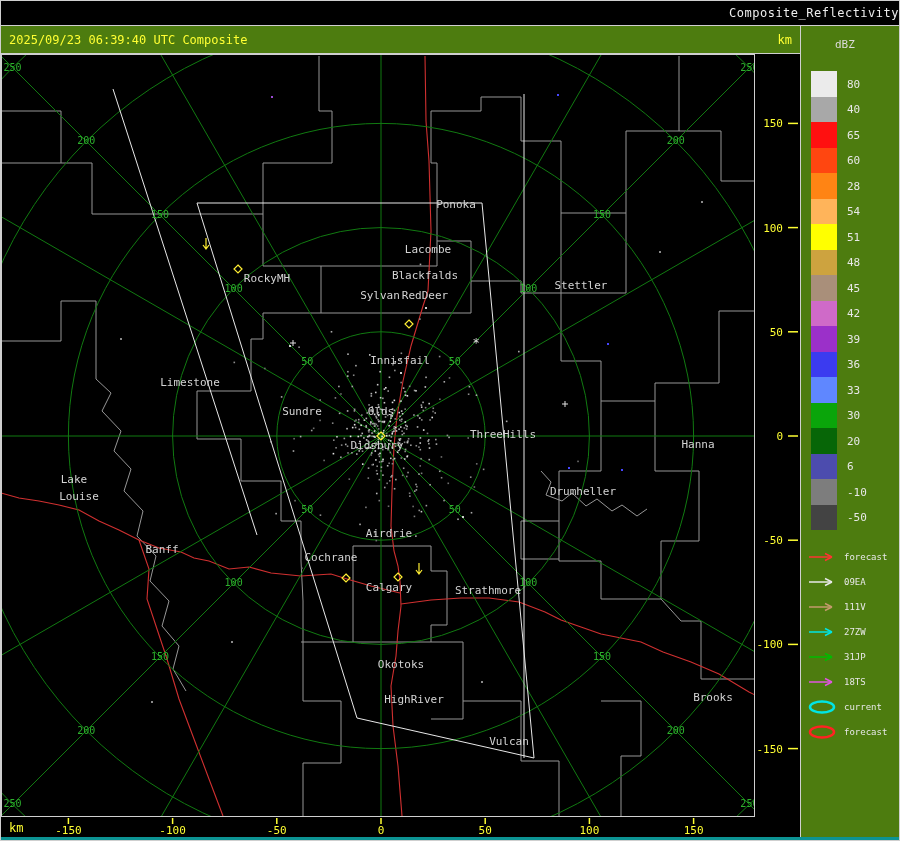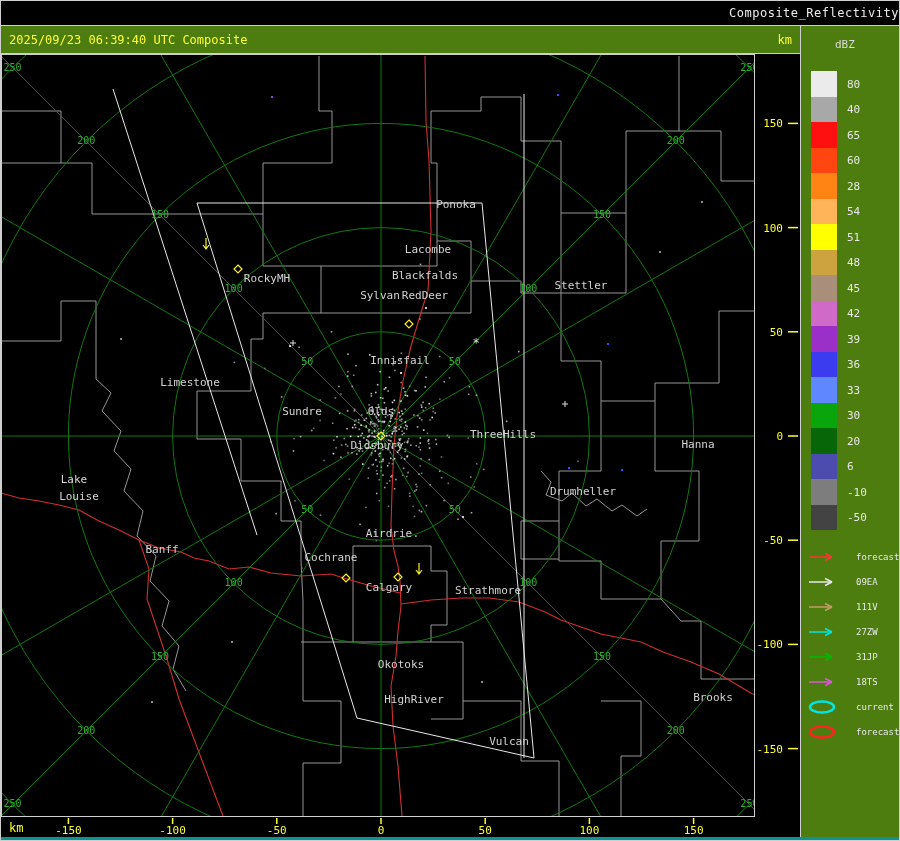--- a/index.html
+++ b/index.html
@@ -10,21 +10,21 @@
     color:#ededed;font-size:12px;letter-spacing:.5px;display:flex;align-items:center;justify-content:flex-end;z-index:5}
   .header{position:absolute;left:0;top:25px;width:799px;height:28px;background:#4d7c0f;border-bottom:1px solid #cfcfcf;
     color:#ffff33;font-size:12px;display:flex;align-items:center;justify-content:space-between;padding:0 8px;z-index:5}
   .cbar{position:absolute;left:799px;top:25px;width:99px;height:814px;background:#4d7c0f;border-left:1px solid #cfcfcf;z-index:5}
   .dbz{position:absolute;top:12px;left:34px;color:#dcdcdc;font-size:11px}
   .swatches{position:absolute;top:45px;left:0;width:100%}
   .swatch-row{height:25.5px;position:relative}
   .swatch{position:absolute;left:10px;top:0;width:26px;height:25.5px}
   .swlabel{position:absolute;left:46px;top:50%;transform:translateY(-50%);color:#e8e8e8;font-size:11px}
   .legend{position:absolute;top:518px;left:6px}
-  .litem{height:25px;display:flex;align-items:center;gap:15px;color:#e8e8e8;font-size:9px}
+  .litem{height:25px;display:flex;align-items:center;gap:3px;color:#e8e8e8;font-size:9px}
   .bkm{position:absolute;left:8px;top:820px;color:#ffff33;font-size:12px;z-index:6}
   .teal{position:absolute;left:0;bottom:0;width:898px;height:3px;background:#0c9393;z-index:7}
 </style>
 </head>
 <body>
 
 <div id="win">
 
   <svg id="map-svg" width="800" height="841" viewBox="0 0 800 841">
       <defs>

